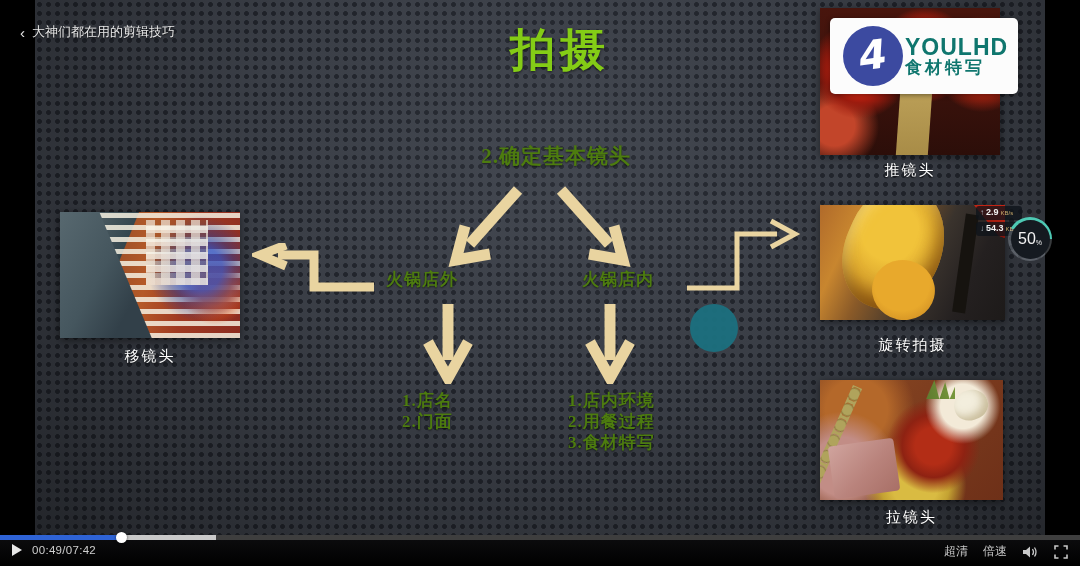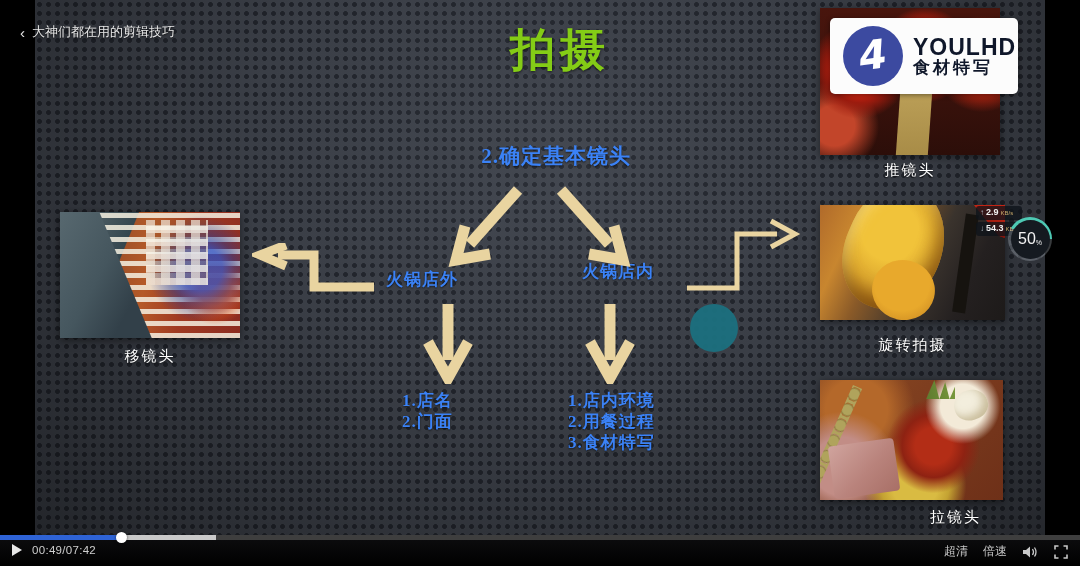--- a/index.html
+++ b/index.html
@@ -24,21 +24,21 @@
   
   .back-row { left:20px; top:23px; display:flex; align-items:center; gap:7px; color:#e8e8e8; font-size:13px; z-index:30; text-shadow:0 1px 2px rgba(0,0,0,.8); cursor:pointer; }
   .back-row .chev { font-size:15px; line-height:13px; }
 
   .slide-title { left:420px; top:20px; width:280px; text-align:center; color:#84cc16; font-size:45px; font-weight:bold; letter-spacing:5px; font-family:"Liberation Serif","DejaVu Serif",serif; text-shadow:0 1px 3px rgba(0,0,0,.6); }
 
   
   .logo-box { left:830px; top:18px; width:188px; height:76px; background:#fcfcfc; border-radius:5px; display:flex; align-items:center; z-index:12; box-shadow:0 1px 5px rgba(0,0,0,.45); }
   .logo-circle { width:60px; height:60px; border-radius:50%; background:#3c4aa0; margin-left:13px; display:flex; align-items:center; justify-content:center; flex:0 0 auto; }
   .logo-circle span { color:#fff; font-size:40px; font-weight:bold; font-style:italic; transform:rotate(-8deg) translateY(-1px); font-family:"DejaVu Sans",sans-serif; }
-  .logo-text { margin-left:10px; color:#0f172a; line-height:1.05; }
+  .logo-text { margin-left:2px; color:#0f766e; line-height:1.05; }
   .logo-text .en { font-size:23px; font-weight:bold; letter-spacing:1px; }
   .logo-text .cn { font-size:17px; font-weight:bold; letter-spacing:3px; }
 
   
   .thumb { box-shadow:0 2px 8px rgba(0,0,0,.5); overflow:hidden; }
   .thumb-left  { left:60px;  top:212px; width:180px; height:126px;
     background:
       radial-gradient(circle at 78% 45%, rgba(40,80,200,.75) 0 14%, rgba(30,60,160,.45) 22%, transparent 34%),
       radial-gradient(circle at 86% 62%, rgba(230,90,30,.8) 0 9%, transparent 20%),
       repeating-linear-gradient(0deg, rgba(245,240,225,.85) 0 5px, rgba(120,70,40,.0) 5px 12px),
@@ -84,24 +84,24 @@
   }
   .thumb-food .heart { position:absolute; right:8%; top:8%; width:34px; height:30px; background:#f3eedd; border-radius:50% 50% 46% 46%; transform:rotate(-18deg); box-shadow:inset -4px -5px 8px rgba(160,140,90,.5); }
   .thumb-food .skewer { position:absolute; left:18%; top:4%; width:10px; height:118%; transform:rotate(24deg); transform-origin:top left;
       background: repeating-radial-gradient(circle at 50% 8px, #b0a35c 0 5px, #8a7d3e 6px, transparent 7px); background-size:10px 17px; }
   .thumb-food .meat { position:absolute; left:6%; bottom:4%; width:36%; height:44%; background:linear-gradient(140deg,#d0a49e 0%,#b9837c 55%,#a86f66 100%); transform:rotate(-8deg); border-radius:4px; }
   .thumb-food .greens { position:absolute; right:26%; top:0; width:16%; height:16%; background:linear-gradient(80deg,#5d7a2e,#7a9a3c); clip-path:polygon(0 100%,28% 0,45% 100%,65% 10%,80% 100%,100% 30%,100% 100%); }
 
   .thumb-label { color:#ffffff; font-size:15px; text-align:center; font-family:"Liberation Serif","DejaVu Serif",serif; letter-spacing:2px; text-shadow:0 1px 2px rgba(0,0,0,.7); }
 
   
-  .diagram-txt { color:#3b82f6; font-family:"Liberation Serif","DejaVu Serif",serif; font-weight:bold; text-shadow:0 1px 2px rgba(0,0,0,.6); }
+  .diagram-txt { color:#4d7c0f; font-family:"Liberation Serif","DejaVu Serif",serif; font-weight:bold; text-shadow:0 1px 2px rgba(0,0,0,.6); }
   .subtitle { left:416px; top:142px; width:280px; text-align:center; font-size:21px; letter-spacing:1px; }
   .branch-left  { left:386px; top:268px; font-size:17px; letter-spacing:1px; }
-  .branch-right { left:582px; top:260px; font-size:17px; letter-spacing:1px;font-family:Liberation Serif, serif; }
+  .branch-right { left:582px; top:268px; font-size:17px; letter-spacing:1px;font-family:Liberation Serif, serif; }
   .list { font-size:17px; line-height:21px; letter-spacing:1px; }
   .list-left  { left:402px; top:390px;font-family:Liberation Serif, serif; }
   .list-right { left:568px; top:390px; }
 
   
   .arrow { position:absolute; pointer-events:none; }
   .arrow path, .arrow polyline { stroke:#e9d4a0; fill:none; }
 
   .teal-dot { left:690px; top:304px; width:48px; height:48px; border-radius:50%; background:#1c6f7e; opacity:.96; z-index:6; }
 
@@ -167,21 +167,21 @@
     <div class="pole"></div>
   </div>
   <div class="abs thumb-label" style="left:820px; top:336px; width:185px;">旋转拍摄</div>
 
   <div class="abs thumb thumb-food">
     <div class="skewer"></div>
     <div class="meat"></div>
     <div class="heart"></div>
     <div class="greens"></div>
   </div>
-  <div class="abs thumb-label" style="left:864px; top:508px; width:183px;">拉镜头</div>
+  <div class="abs thumb-label" style="left:820px; top:508px; width:183px;">拉镜头</div>
 
   <div class="abs diagram-txt subtitle">2.确定基本镜头</div>
   <div class="abs diagram-txt branch-left">火锅店外</div>
   <div class="abs diagram-txt branch-right">火锅店内</div>
   <div class="abs diagram-txt list list-left">
     <div>1.店名</div>
     <div>2.门面</div>
   </div>
   <div class="abs diagram-txt list list-right">
     <div>1.店内环境</div>

